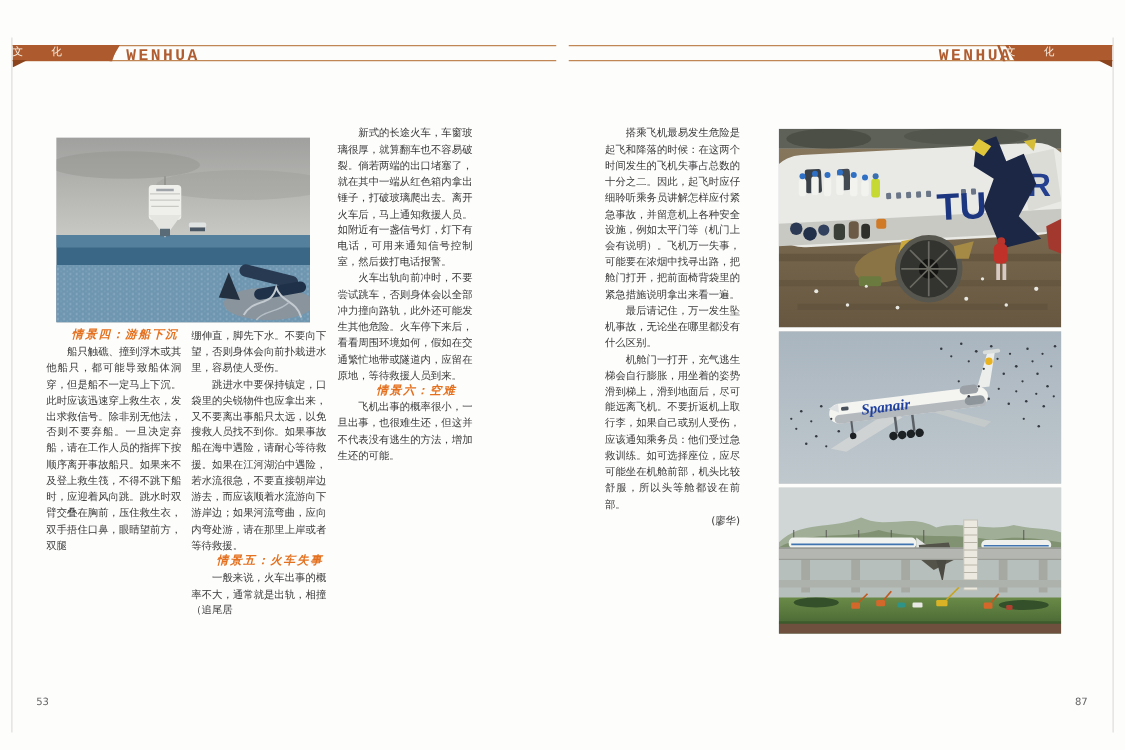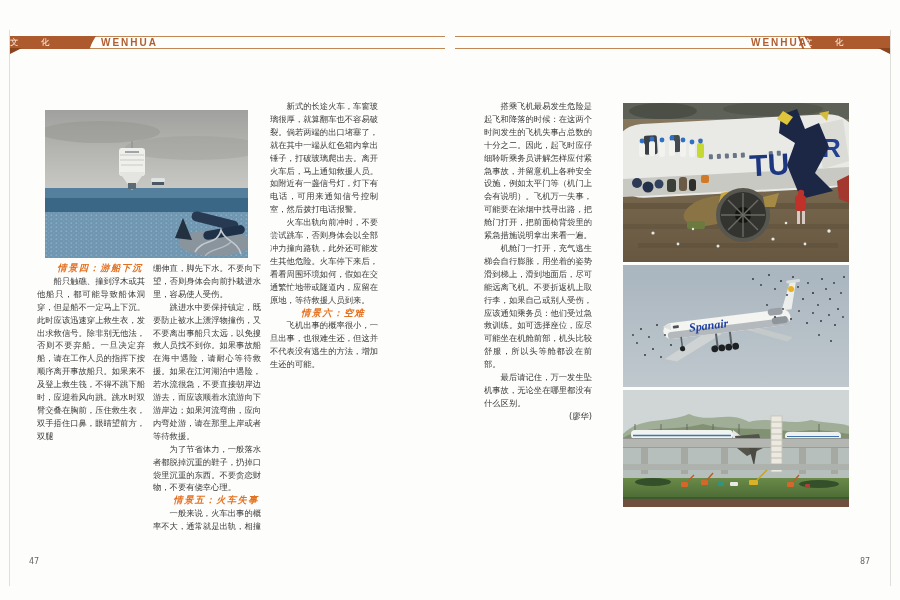--- a/index.html
+++ b/index.html
@@ -8,22 +8,22 @@
     font-family:"DejaVu Sans",sans-serif;overflow:hidden;
   }
   
   .page-edge{position:absolute;top:30px;height:556px;width:1px;background:#e0ded9;}
   
   .rule{position:absolute;height:1px;background:#c08653;}
   .ribbon{position:absolute;top:36px;height:13px;background:#ad5b2e;color:#f8efe3;
     font-size:8.5px;line-height:13px;letter-spacing:7px;}
   .ribbon-fold{position:absolute;top:48px;width:12px;height:6px;background:#8c441d;}
   .hdr-slant{position:absolute;top:36px;width:1.5px;height:13px;background:#ad5b2e;}
-  .wenhua{position:absolute;top:37px;font-family:Liberation Sans, sans-serif;
-    font-size:10px;color:#b05e31;letter-spacing:2px;font-weight:bold;text-align:right;}
+  .wenhua{position:absolute;top:37px;font-family:Liberation Mono, monospace;
+    font-size:13px;color:#b05e31;letter-spacing:2px;font-weight:bold;text-align:right;}
   
   .col{position:absolute;width:108px;text-align:justify;font-size:8.3px;line-height:12.9px;
     color:#3a3a3a;word-break:break-all;overflow:hidden;}
   .col p{margin:0;text-indent:2em;}
   .col p.cont{text-indent:0;}
   .scene-head{color:#e4711f;font-weight:bold;font-style:italic;text-align:center;
     font-size:9.2px;letter-spacing:1.5px;margin:2px 0 1px;text-indent:0;}
   .byline{text-align:right;margin-top:6px;text-indent:0;}
   .pagenum{position:absolute;top:557px;font-size:8px;color:#666;}
   .photo{position:absolute;overflow:hidden;background:#ccc;}
@@ -102,37 +102,36 @@
   </svg>
 </div>
 
 <div class="col" style="left:37px;top:262px;height:252px">
   <p class="scene-head">情景四：游船下沉</p>
   <p>船只触礁、撞到浮木或其他船只，都可能导致船体洞穿，但是船不一定马上下沉。此时应该迅速穿上救生衣，发出求救信号。除非别无他法，否则不要弃船。一旦决定弃船，请在工作人员的指挥下按顺序离开事故船只。如果来不及登上救生筏，不得不跳下船时，应迎着风向跳。跳水时双臂交叠在胸前，压住救生衣，双手捂住口鼻，眼睛望前方，双腿</p>
 </div>
 
 <div class="col" style="left:153px;top:262px;height:268px">
   <p class="cont">绷伸直，脚先下水。不要向下望，否则身体会向前扑栽进水里，容易使人受伤。</p>
-  <p>跳进水中要保持镇定，既要防止被水上漂浮物撞伤，又不要离出事船只太远，以免搜救人员找不到你。如果事故船在海中遇险，请耐心等待救援。如果在江河湖泊中遇险，若水流很急，不要直接朝岸边游去，而应该顺着水流游向下游岸边；如果河流弯曲，应向内弯处游，请在那里上岸或者等待救援。</p>
-  <p>为了节省体力，一般落水者都脱掉沉重的鞋子，扔掉口袋里沉重的东西。不要贪恋财物，不要有侥幸心理。</p>
+  <p>跳进水中要保持镇定，口袋里的尖锐物件也应拿出来，又不要离出事船只太远，以免搜救人员找不到你。如果事故船在海中遇险，请耐心等待救援。如果在江河湖泊中遇险，若水流很急，不要直接朝岸边游去，而应该顺着水流游向下游岸边；如果河流弯曲，应向内弯处游，请在那里上岸或者等待救援。</p>
   <p class="scene-head">情景五：火车失事</p>
   <p>一般来说，火车出事的概率不大，通常就是出轨，相撞（追尾居</p>
 </div>
 
 <div class="col" style="left:270px;top:100px;height:426px">
   <p>新式的长途火车，车窗玻璃很厚，就算翻车也不容易破裂。倘若两端的出口堵塞了，就在其中一端从红色箱内拿出锤子，打破玻璃爬出去。离开火车后，马上通知救援人员。如附近有一盏信号灯，灯下有电话，可用来通知信号控制室，然后拨打电话报警。</p>
   <p>火车出轨向前冲时，不要尝试跳车，否则身体会以全部冲力撞向路轨，此外还可能发生其他危险。火车停下来后，看看周围环境如何，假如在交通繁忙地带或隧道内，应留在原地，等待救援人员到来。</p>
   <p class="scene-head">情景六：空难</p>
   <p>飞机出事的概率很小，一旦出事，也很难生还，但这并不代表没有逃生的方法，增加生还的可能。</p>
 </div>
 
 <div class="col" style="left:484px;top:100px;height:430px">
   <p>搭乘飞机最易发生危险是起飞和降落的时候：在这两个时间发生的飞机失事占总数的十分之二。因此，起飞时应仔细聆听乘务员讲解怎样应付紧急事故，并留意机上各种安全设施，例如太平门等（机门上会有说明）。飞机万一失事，可能要在浓烟中找寻出路，把舱门打开，把前面椅背袋里的紧急措施说明拿出来看一遍。</p>
+  <p>最后请记住，万一发生坠机事故，无论坐在哪里都没有什么区别。</p>
   <p>机舱门一打开，充气逃生梯会自行膨胀，用坐着的姿势滑到梯上，滑到地面后，尽可能远离飞机。不要折返机上取行李，如果自己或别人受伤，应该通知乘务员：他们受过急救训练。如可选择座位，应尽可能坐在机舱前部，机头比较舒服，所以头等舱都设在前部。</p>
-  <p>最后请记住，万一发生坠机事故，无论坐在哪里都没有什么区别。</p>
   <p class="byline">(廖华)</p>
 </div>
 
 <div class="photo" style="left:623px;top:103px;width:226px;height:159px">
   <svg width="226" height="159" viewBox="0 0 226 159">
     <defs>
       <linearGradient id="mud" x1="0" y1="0" x2="0" y2="1">
         <stop offset="0" stop-color="#86765c"></stop>
           <stop offset="1" stop-color="#675740"></stop>
       </linearGradient>
@@ -378,14 +377,14 @@
       <line x1="134" y1="90" x2="144" y2="80" stroke="#c7a41e" stroke-width="1.4"></line>
       <rect x="164" y="92" width="7" height="5" rx="1" fill="#d4672a"></rect>
       <line x1="170" y1="92" x2="176" y2="85" stroke="#c05a20" stroke-width="1.4"></line>
       <rect x="182" y="94" width="5" height="4" rx="1" fill="#b04030"></rect>
     </g>
     <rect x="0" y="108" width="226" height="9" fill="#6f4f3d"></rect>
     <line x1="0" y1="108" x2="226" y2="108" stroke="#3d5a2c" stroke-width="2"></line>
   </svg>
 </div>
 
-<div class="pagenum" style="left:29px">47</div>
+<div class="pagenum" style="left:29px">53</div>
 <div class="pagenum" style="left:860px">87</div>
 
 </body></html>

